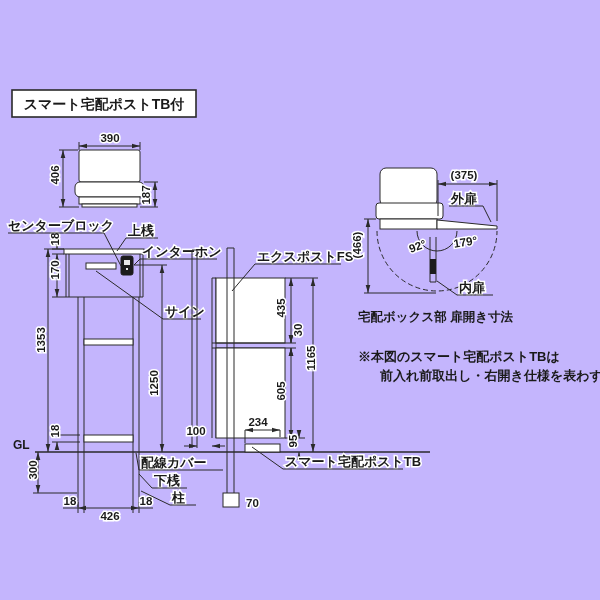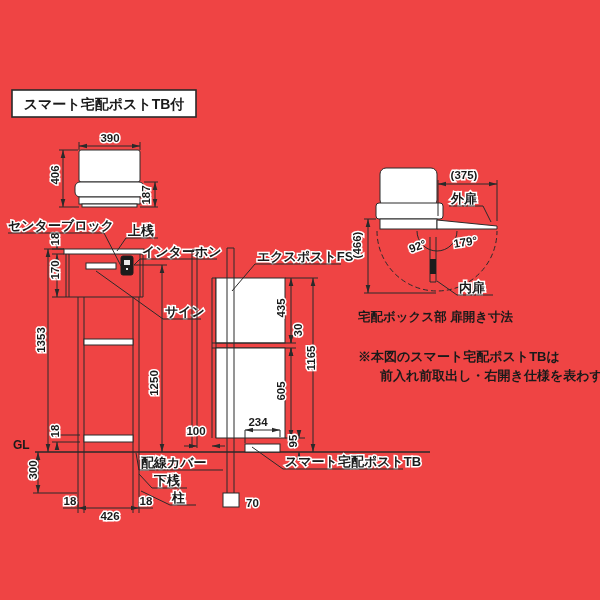--- a/index.html
+++ b/index.html
@@ -1,16 +1,16 @@
 <!DOCTYPE html>
 <html><head>
 <meta charset="utf-8">
 <style>
   html,body{margin:0;padding:0;background:#ffffff;}
-  .stage{position:relative;width:600px;height:600px;background:#ef4444;overflow:hidden;
+  .stage{position:relative;width:600px;height:600px;background:#c4b5fd;overflow:hidden;
          font-family:"Liberation Sans",sans-serif;}
   svg{display:block;}
   .ln{stroke:#2a2a2a;stroke-width:1;fill:none;}
   .ln2{stroke:#2a2a2a;stroke-width:1.4;fill:none;}
   .shape{stroke:#2a2a2a;stroke-width:1;fill:#ffffff;}
   .dash{stroke:#2a2a2a;stroke-width:1;fill:none;stroke-dasharray:5 3;}
   text{fill:#1a1a1a;}
   .dim{font-size:11.5px;font-weight:600;paint-order:stroke;stroke:#ffffff;stroke-width:3px;}
   .lbl{font-size:13px;font-weight:700;paint-order:stroke;stroke:#ffffff;stroke-width:3px;}
   .cap{font-size:12.5px;font-weight:700;}

